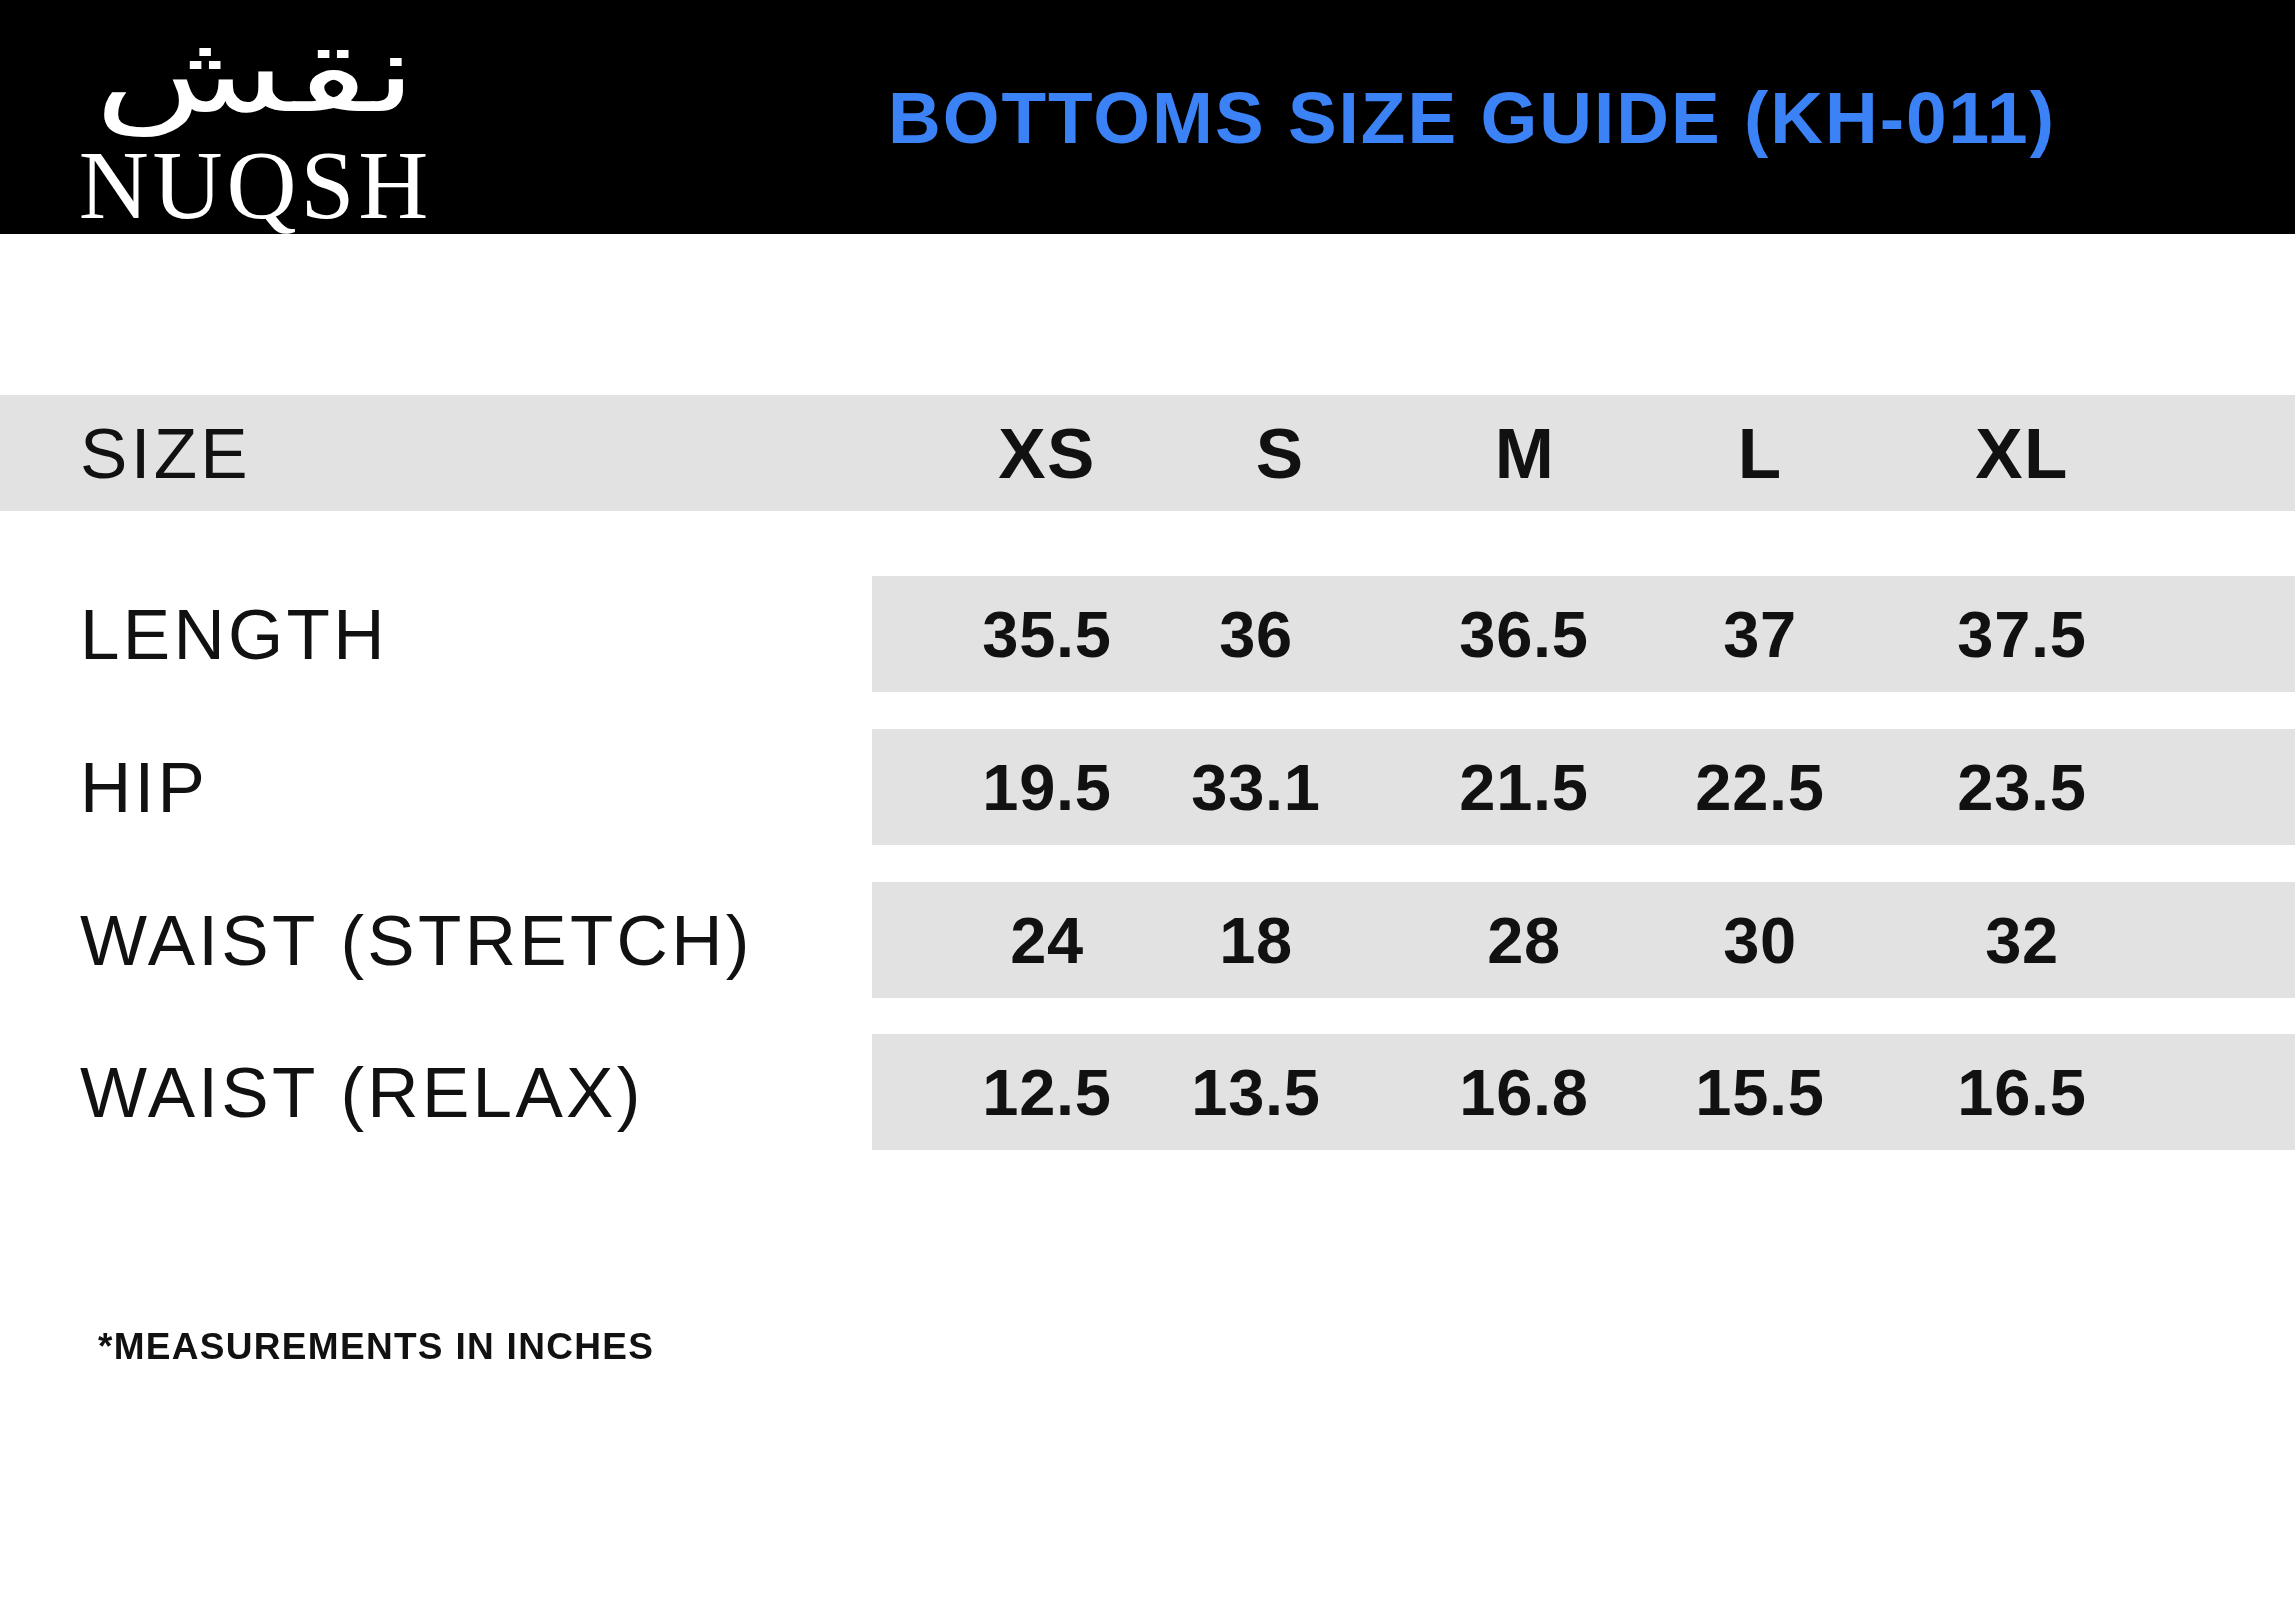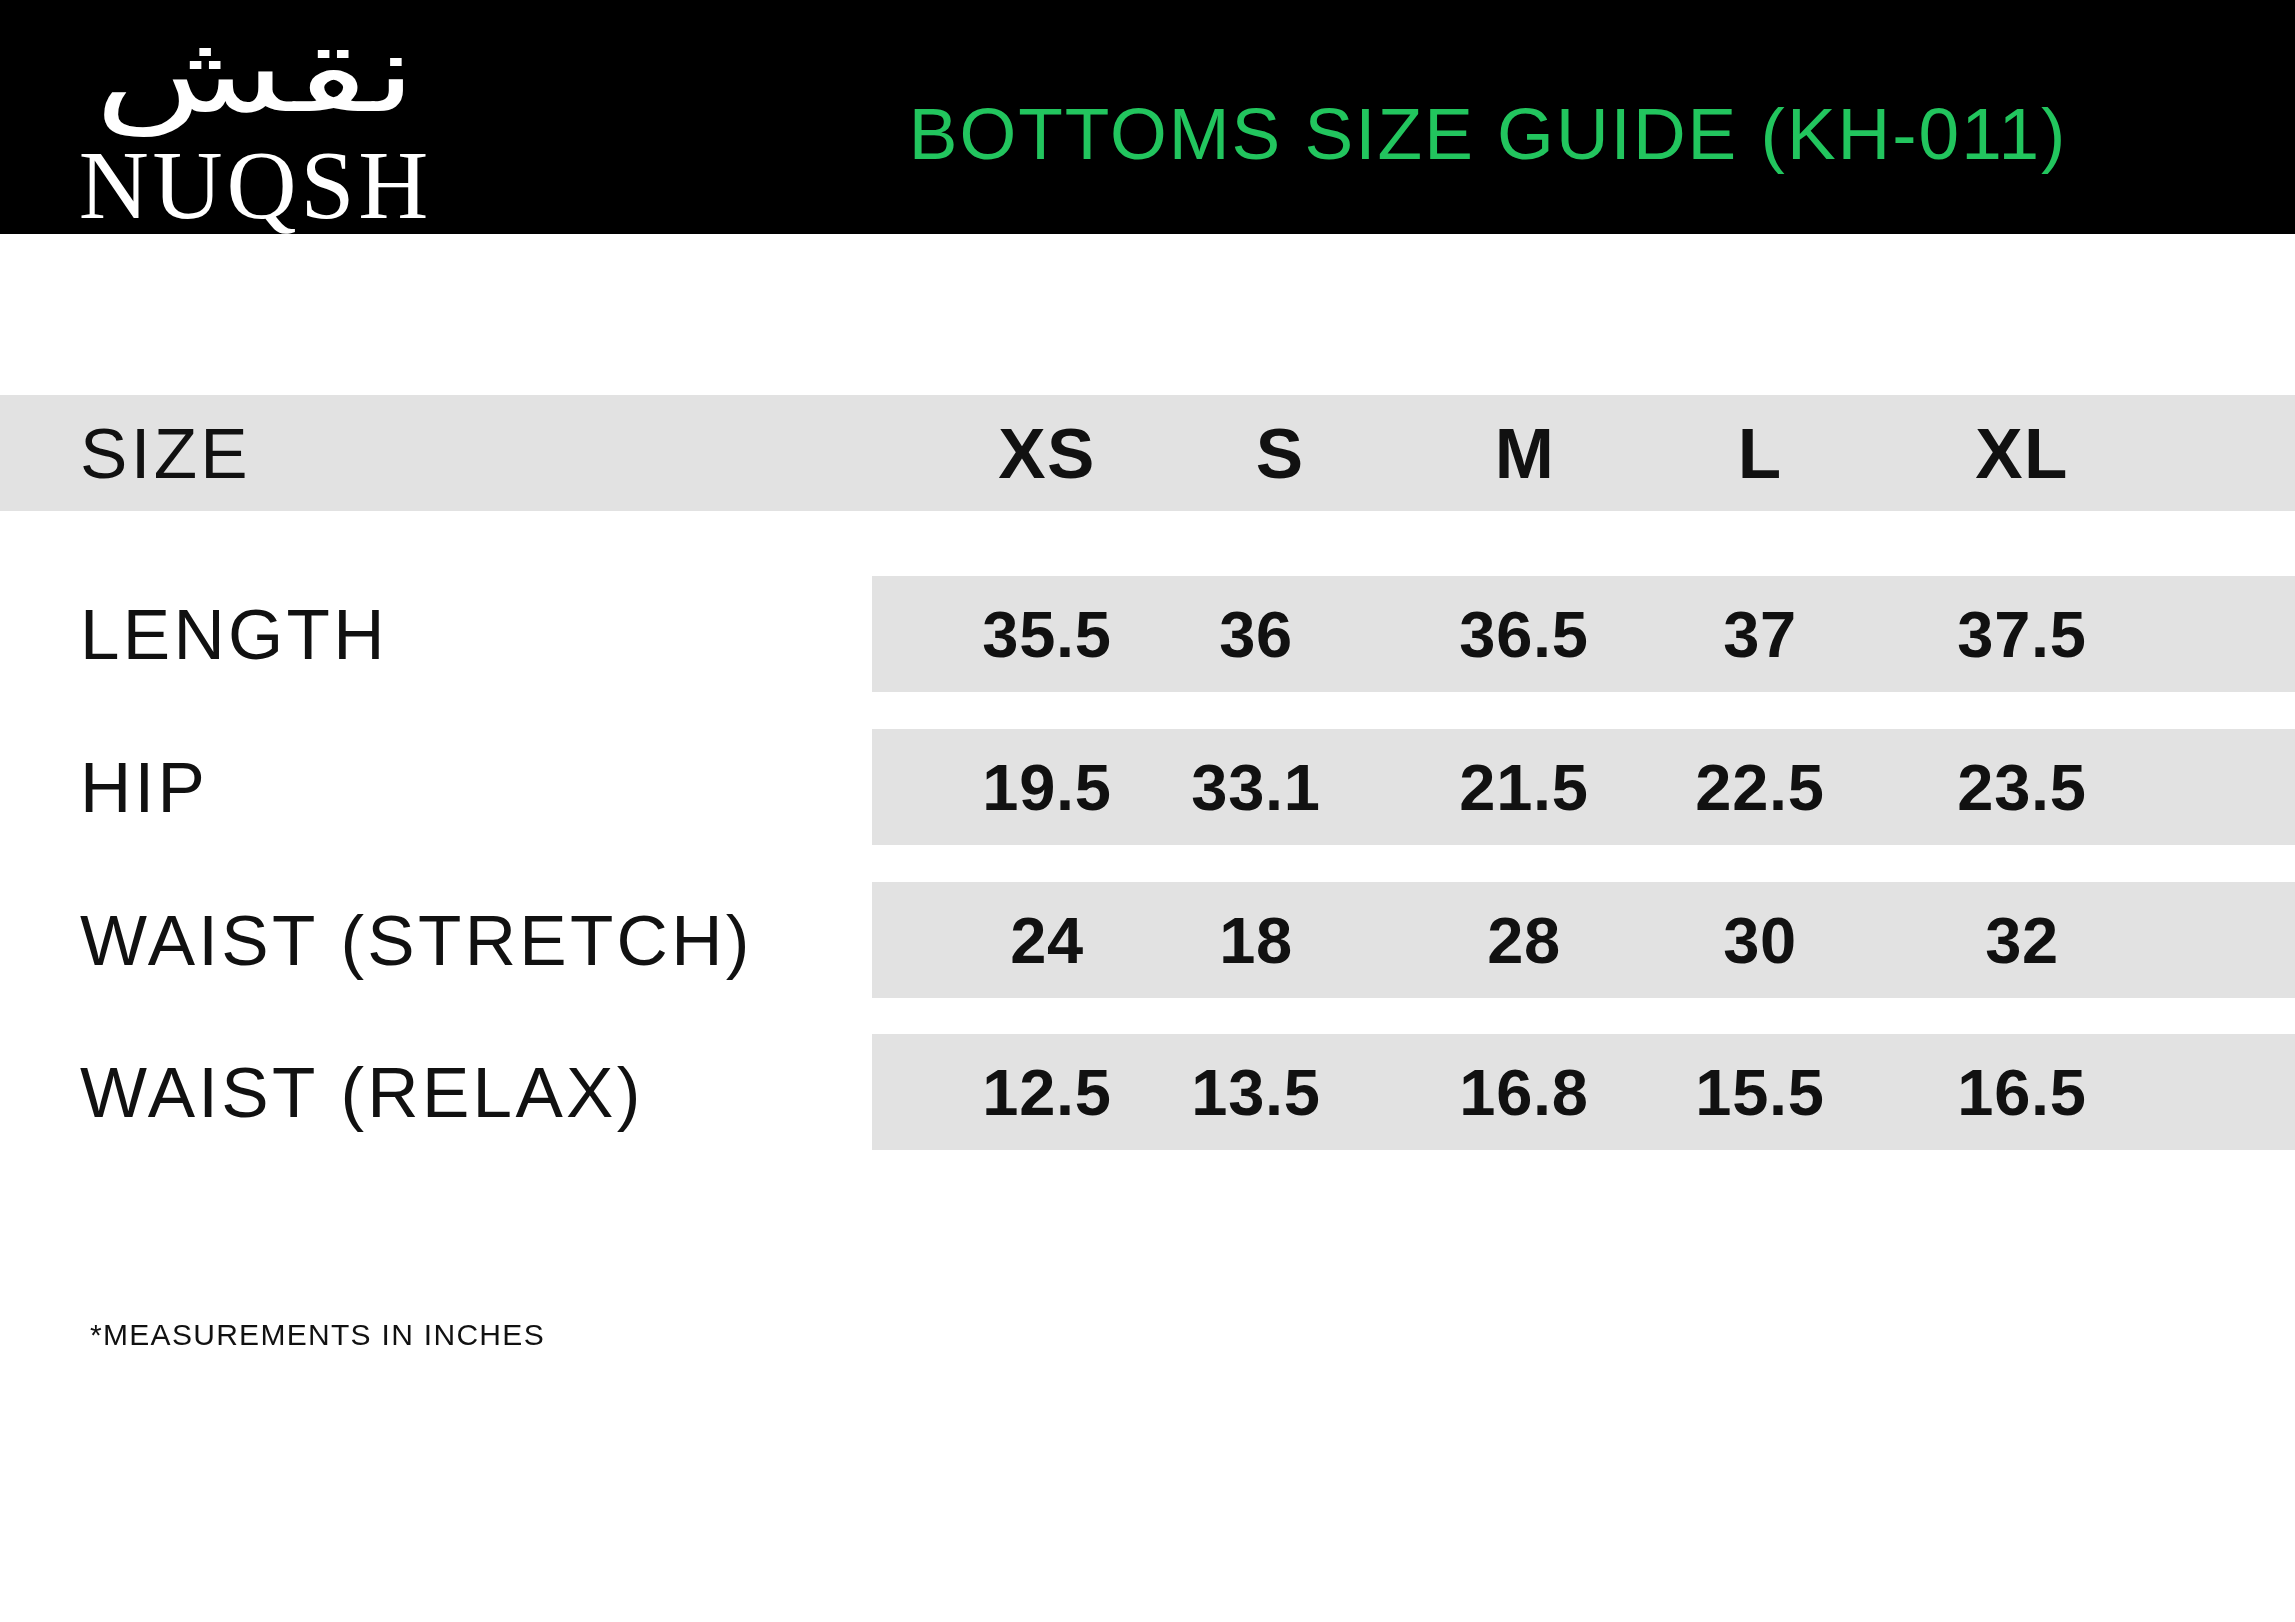--- a/index.html
+++ b/index.html
@@ -32,23 +32,23 @@
   .logo-name{
     font-family:"Liberation Serif",serif;
     font-size:97px;line-height:79px;
     letter-spacing:3.9px;
     margin-top:5.2px;
     white-space:nowrap;
   }
   .title{
     position:absolute;left:1472px;top:50%;
     transform:translate(-50%,-50%);
-    margin:16px;
-    color:#22c55e;
-    font-size:73px;font-weight:400;letter-spacing:2px;
+    margin:0;
+    color:#3b82f6;
+    font-size:73px;font-weight:700;letter-spacing:2px;
     white-space:nowrap;
   }
 
   
   .size-row{
     position:absolute;left:0;right:0;top:395px;height:116px;
     background:#e2e2e2;
   }
   .row-label{
     position:absolute;left:80px;top:50%;
@@ -73,22 +73,22 @@
   .val{
     position:absolute;top:50%;
     transform:translate(-50%,-50%);
     font-size:65px;font-weight:700;letter-spacing:0.7px;
     white-space:nowrap;
   }
   .v0{left:175px}.v1{left:384px}.v2{left:652px}.v3{left:888px}.v4{left:1150px}
 
   
   .footnote{
-    position:absolute;left:82px;top:1310px;margin:8px;
-    font-size:30px;font-weight:400;letter-spacing:1.3px;
+    position:absolute;left:82px;top:1310px;margin:16px;
+    font-size:37px;font-weight:700;letter-spacing:1.3px;
     white-space:nowrap;
   }
 </style>
 </head>
 <body>
 
 <div class="page">
 
   <header class="topbar">
     <div class="logo">

